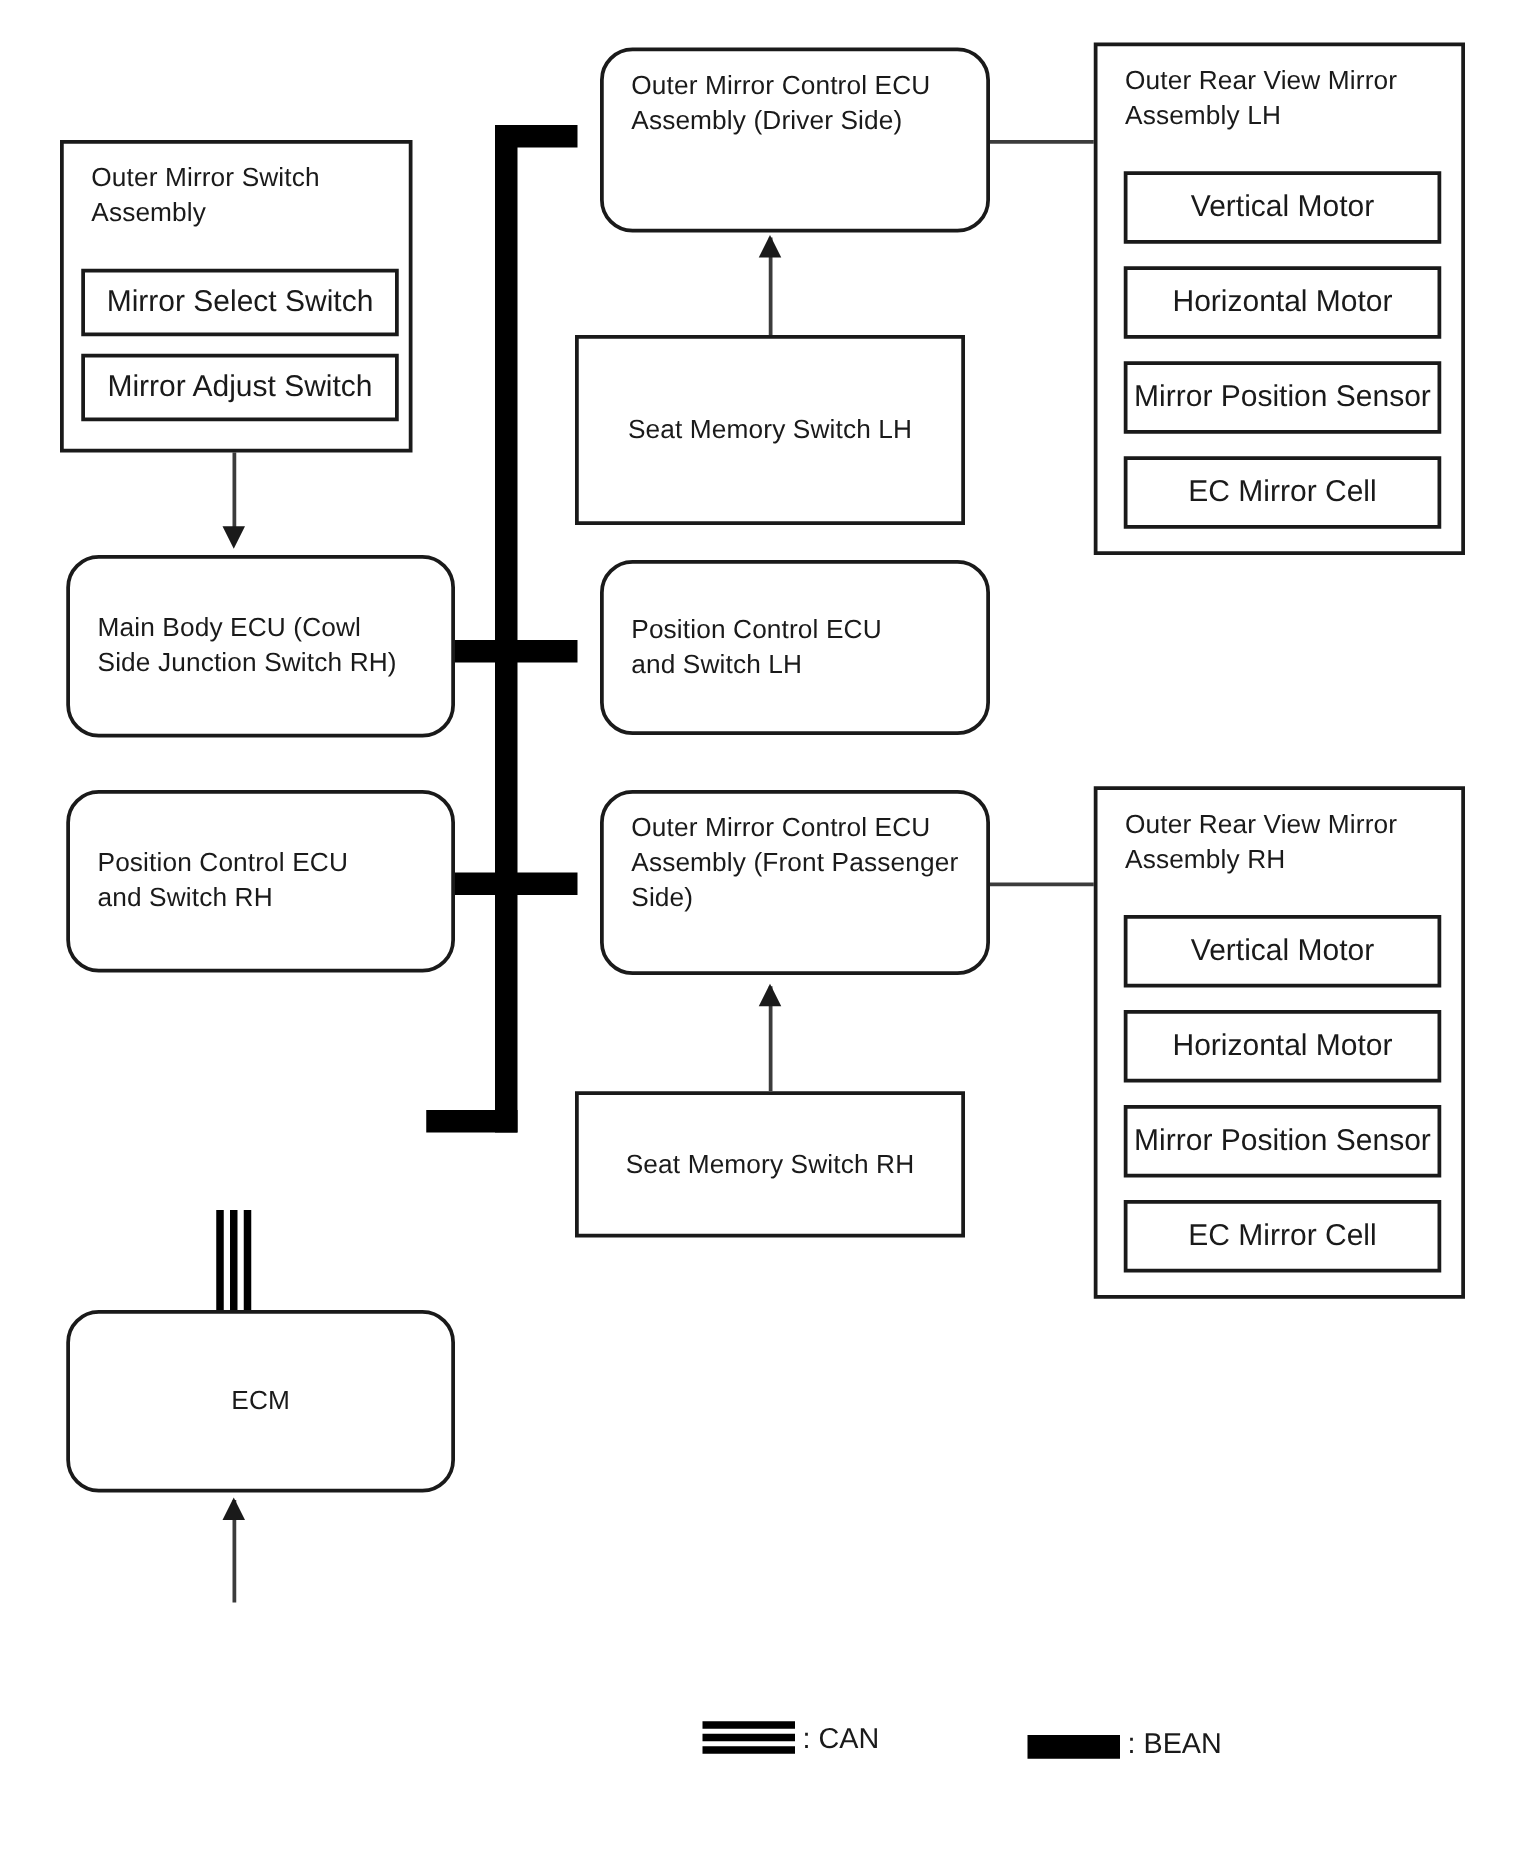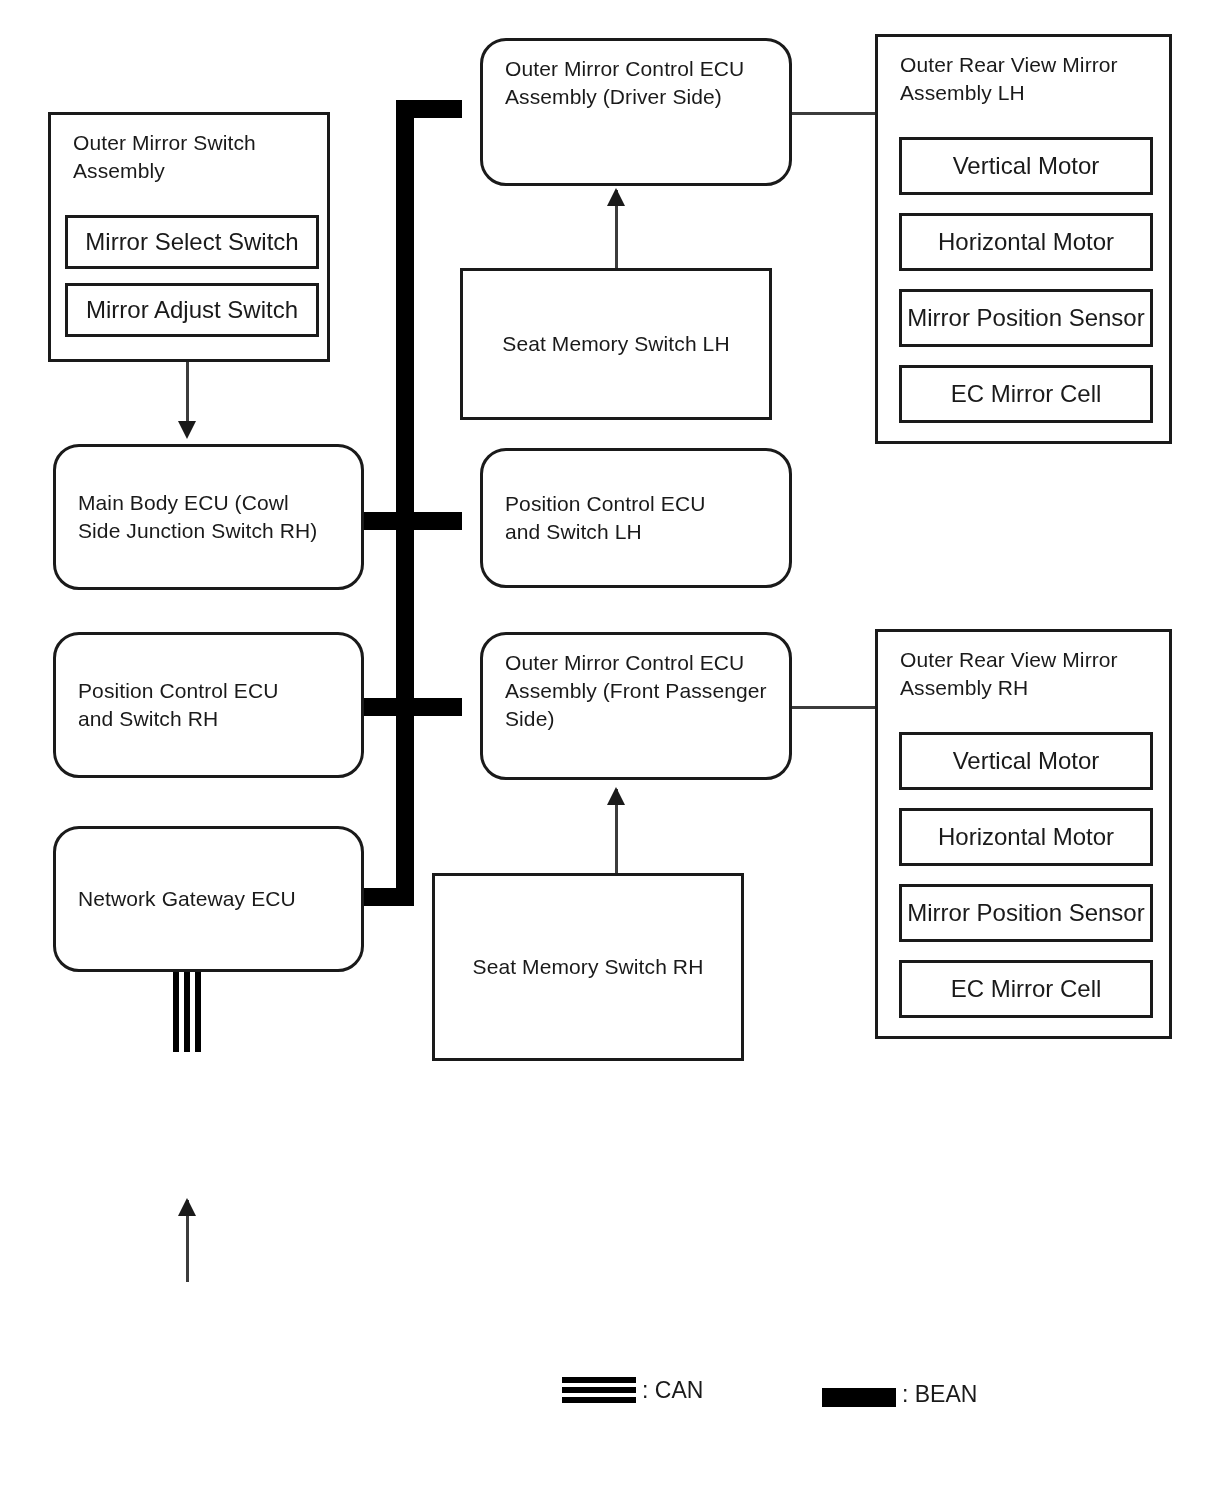--- a/index.html
+++ b/index.html
@@ -192,24 +192,24 @@
   <div class="box rounded" style="left:33px; top:444px; width:311px; height:146px;">
     <div class="box-label mid">Main Body ECU (Cowl
 Side Junction Switch RH)</div>
   </div>
 
   <div class="box rounded" style="left:33px; top:632px; width:311px; height:146px;">
     <div class="box-label mid">Position Control ECU
 and Switch RH</div>
   </div>
 
-  <div class="box rounded" style="left:33px; top:826px; width:311px; height:146px;">
-    <div class="box-label mid">Network Gateway ECU</div>
-  </div>
-
+
+  <div class="box rounded" style="left:33px; top:1048px; width:311px; height:146px;">
+    <div class="box-label center">ECM</div>
+  </div>
 
 
   <div class="box rounded" style="left:460px; top:38px; width:312px; height:148px;">
     <div class="box-label top">Outer Mirror Control ECU
 Assembly (Driver Side)</div>
   </div>
 
   <div class="box sharp" style="left:460px; top:268px; width:312px; height:152px;">
     <div class="box-label center">Seat Memory Switch LH</div>
   </div>
@@ -218,21 +218,21 @@
     <div class="box-label mid">Position Control ECU
 and Switch LH</div>
   </div>
 
   <div class="box rounded" style="left:460px; top:632px; width:312px; height:148px;">
     <div class="box-label top">Outer Mirror Control ECU
 Assembly (Front Passenger
 Side)</div>
   </div>
 
-  <div class="box sharp" style="left:432px; top:873px; width:312px; height:188px;">
+  <div class="box sharp" style="left:460px; top:873px; width:312px; height:117px;">
     <div class="box-label center">Seat Memory Switch RH</div>
   </div>
 
   <div class="box sharp" style="left:875px; top:34px; width:297px; height:410px;">
     <div class="box-label top">Outer Rear View Mirror
 Assembly LH</div>
     <div class="subbox" style="left:21px; top:100px; width:254px; height:58px;">
       <span>Vertical Motor</span>
     </div>
     <div class="subbox" style="left:21px; top:176px; width:254px; height:58px;">

